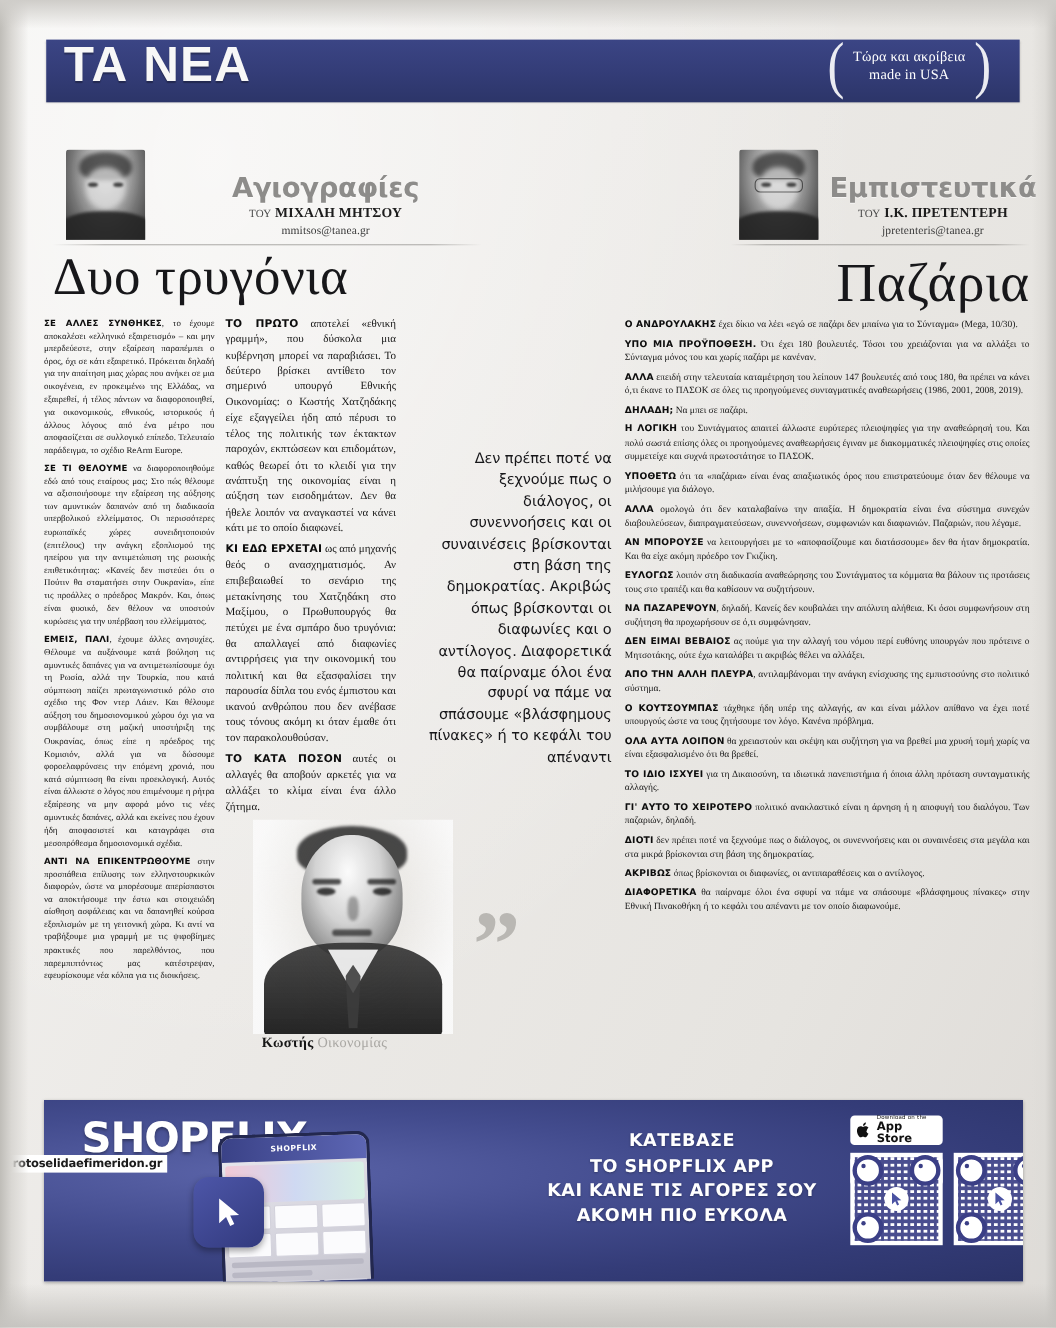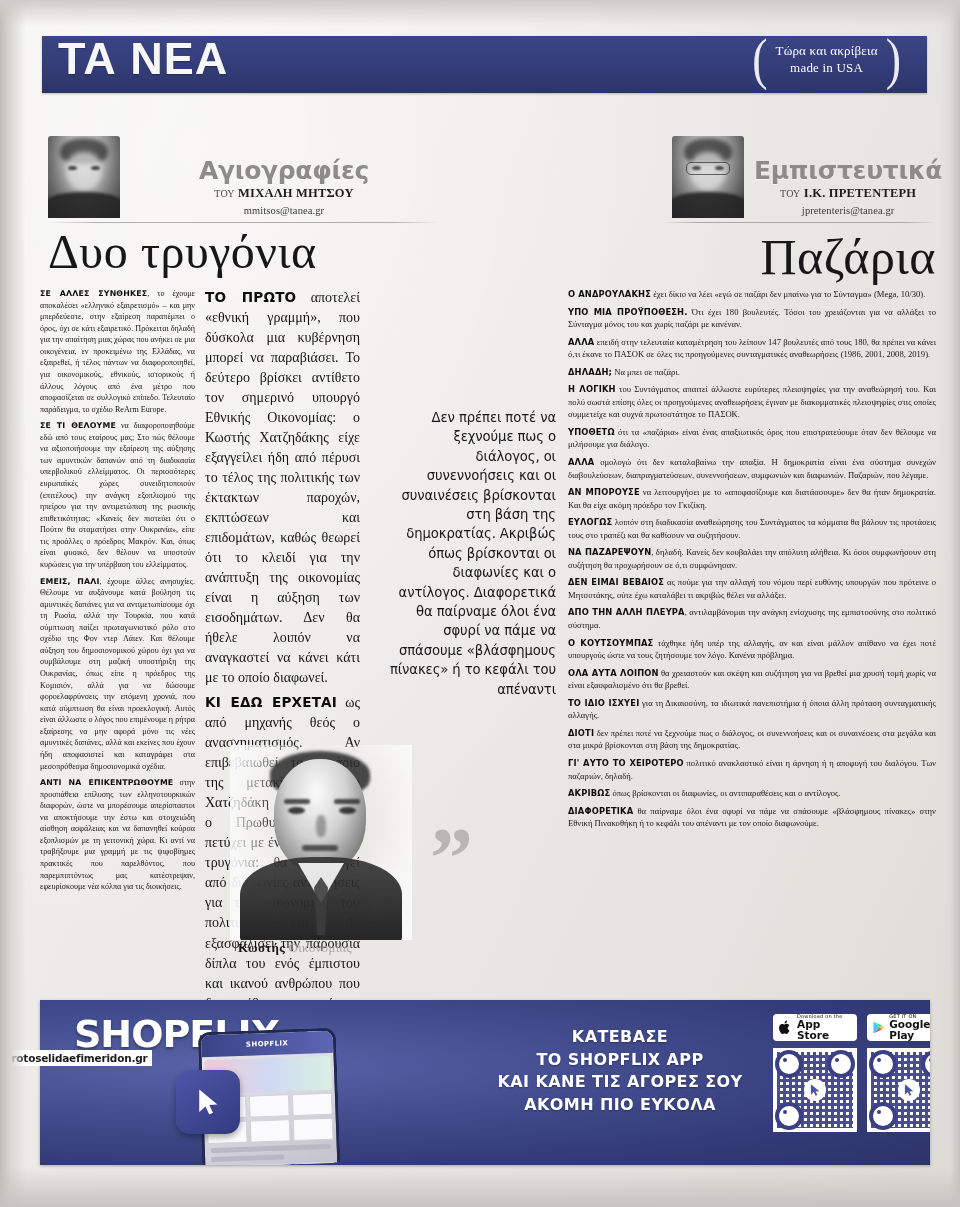--- a/index.html
+++ b/index.html
@@ -101,21 +101,21 @@
     line-height: 1.32;
     letter-spacing: 0.2px;
   }
 
   
   .columnist {
     position: absolute;
     display: flex;
     align-items: flex-end;
   }
-  .columnist-left { left: 48px; top: 136px; width: 390px; }
+  .columnist-left { left: 60px; top: 136px; width: 390px; }
   .columnist-right { left: 672px; top: 136px; width: 262px; }
 
   .portrait-head {
     width: 72px;
     height: 82px;
     flex: 0 0 auto;
     border-radius: 3px 3px 0 0;
     position: relative;
     overflow: hidden;
     filter: grayscale(1) contrast(1.08);
@@ -257,21 +257,21 @@
     left: 40px;
     top: 288px;
     width: 155px;
     font-size: 8.1px;
     line-height: 1.43;
   }
   .col-left-b {
     left: 205px;
     top: 288px;
     width: 155px;
-    font-size: 14px;
+    font-size: 10px;
     line-height: 1.43;
   }
   .col-right-body {
     left: 568px;
     top: 288px;
     width: 368px;
     font-size: 8.6px;
     line-height: 1.46;
   }
   .col-article p {
@@ -530,20 +530,21 @@
     line-height: 1.42;
     letter-spacing: 0.4px;
     text-shadow: 0 1px 2px rgba(0,0,0,0.3);
   }
   .store-badges {
     position: absolute;
     left: 733px;
     top: 14px;
     display: flex;
     gap: 10px;
+    flex-direction: column;
   }
   .badge {
     width: 84px;
     height: 27px;
     background: #ffffff;
     border-radius: 4px;
     display: flex;
     align-items: center;
     gap: 5px;
     padding: 0 5px;
@@ -727,22 +728,22 @@
       <p><span class="lead">ΥΠΟΘΕΤΩ</span><span> ότι τα «παζάρια» είναι ένας απαξιωτικός όρος που επιστρατεύουμε όταν δεν θέλουμε να μιλήσουμε για διάλογο.</span></p>
       <p><span class="lead">ΑΛΛΑ</span><span> ομολογώ ότι δεν καταλαβαίνω την απαξία. Η δημοκρατία είναι ένα σύστημα συνεχών διαβουλεύσεων, διαπραγματεύσεων, συνεννοήσεων, συμφωνιών και διαφωνιών. Παζαριών, που λέγαμε.</span></p>
       <p><span class="lead">ΑΝ ΜΠΟΡΟΥΣΕ</span><span> να λειτουργήσει με το «αποφασίζουμε και διατάσσουμε» δεν θα ήταν δημοκρατία. Και θα είχε ακόμη πρόεδρο τον Γκιζίκη.</span></p>
       <p><span class="lead">ΕΥΛΟΓΩΣ</span><span> λοιπόν στη διαδικασία αναθεώρησης του Συντάγματος τα κόμματα θα βάλουν τις προτάσεις τους στο τραπέζι και θα καθίσουν να συζητήσουν.</span></p>
       <p><span class="lead">ΝΑ ΠΑΖΑΡΕΨΟΥΝ</span><span>, δηλαδή. Κανείς δεν κουβαλάει την απόλυτη αλήθεια. Κι όσοι συμφωνήσουν στη συζήτηση θα προχωρήσουν σε ό,τι συμφώνησαν.</span></p>
       <p><span class="lead">ΔΕΝ ΕΙΜΑΙ ΒΕΒΑΙΟΣ</span><span> ας πούμε για την αλλαγή του νόμου περί ευθύνης υπουργών που πρότεινε ο Μητσοτάκης, ούτε έχω καταλάβει τι ακριβώς θέλει να αλλάξει.</span></p>
       <p><span class="lead">ΑΠΟ ΤΗΝ ΑΛΛΗ ΠΛΕΥΡΑ</span><span>, αντιλαμβάνομαι την ανάγκη ενίσχυσης της εμπιστοσύνης στο πολιτικό σύστημα.</span></p>
       <p><span class="lead">Ο ΚΟΥΤΣΟΥΜΠΑΣ</span><span> τάχθηκε ήδη υπέρ της αλλαγής, αν και είναι μάλλον απίθανο να έχει ποτέ υπουργούς ώστε να τους ζητήσουμε τον λόγο. Κανένα πρόβλημα.</span></p>
       <p><span class="lead">ΟΛΑ ΑΥΤΑ ΛΟΙΠΟΝ</span><span> θα χρειαστούν και σκέψη και συζήτηση για να βρεθεί μια χρυσή τομή χωρίς να είναι εξασφαλισμένο ότι θα βρεθεί.</span></p>
       <p><span class="lead">ΤΟ ΙΔΙΟ ΙΣΧΥΕΙ</span><span> για τη Δικαιοσύνη, τα ιδιωτικά πανεπιστήμια ή όποια άλλη πρόταση συνταγματικής αλλαγής.</span></p>
+      <p><span class="lead">ΓΙ' ΑΥΤΟ ΤΟ ΧΕΙΡΟΤΕΡΟ</span><span> πολιτικό ανακλαστικό είναι η άρνηση ή η αποφυγή του διαλόγου. Των παζαριών, δηλαδή.</span></p>
       <p><span class="lead">ΔΙΟΤΙ</span><span> δεν πρέπει ποτέ να ξεχνούμε πως ο διάλογος, οι συνεννοήσεις και οι συναινέσεις στα μεγάλα και στα μικρά βρίσκονται στη βάση της δημοκρατίας.</span></p>
-      <p><span class="lead">ΓΙ' ΑΥΤΟ ΤΟ ΧΕΙΡΟΤΕΡΟ</span><span> πολιτικό ανακλαστικό είναι η άρνηση ή η αποφυγή του διαλόγου. Των παζαριών, δηλαδή.</span></p>
       <p><span class="lead">ΑΚΡΙΒΩΣ</span><span> όπως βρίσκονται οι διαφωνίες, οι αντιπαραθέσεις και ο αντίλογος.</span></p>
       <p><span class="lead">ΔΙΑΦΟΡΕΤΙΚΑ</span><span> θα παίρναμε όλοι ένα σφυρί να πάμε να σπάσουμε «βλάσφημους πίνακες» στην Εθνική Πινακοθήκη ή το κεφάλι του απέναντι με τον οποίο διαφωνούμε.</span></p>
     </div>
 
   <div class="ad-banner">
     <div class="ad-logo">
       <span>SHOPFLIX</span><span class="tld">.GR</span>
     </div>
 
     <div class="ad-phone">

